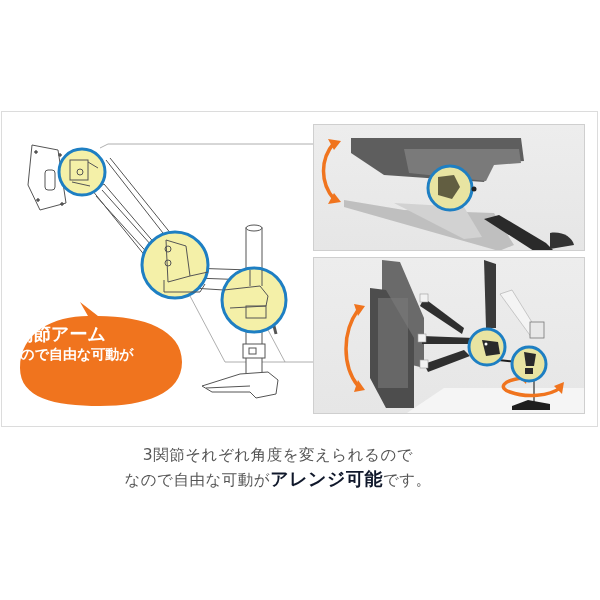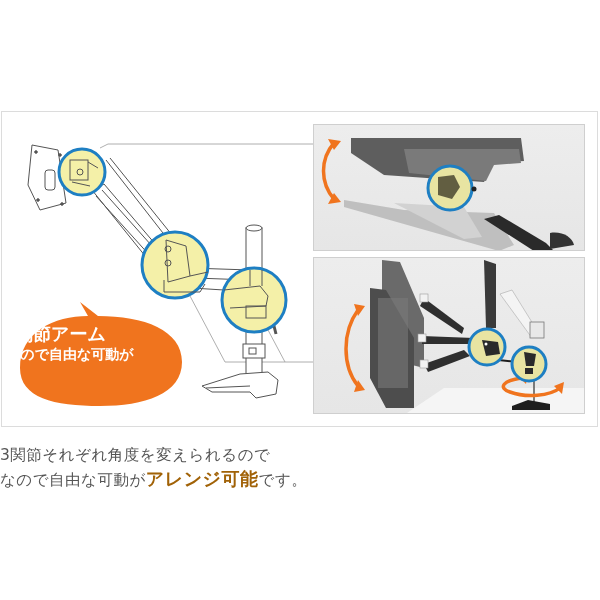--- a/index.html
+++ b/index.html
@@ -23,24 +23,24 @@
   .bubble {
     position: absolute; left: 14px; top: 302px; width: 174px; height: 106px;
   }
   .bubble-text {
     position: absolute; left: 6px; top: 323px; width: 174px; text-align: left; color: #fff;
     font-family: Liberation Serif, serif;
   }
   .bubble-title { font-size: 18px; font-weight: bold; line-height: 22px; letter-spacing: 0px; }
   .bubble-line { font-size: 14px; font-weight: bold; line-height: 19px; }
   .caption {
-    position: absolute; left: 0; top: 443px; width: 556px; color: #555;
+    position: absolute; left: 0; top: 443px; width: 556px; text-align: center; color: #555;
     font-size: 15.5px; line-height: 24px; letter-spacing: 0.5px;
   }
-  .caption .em { font-weight: bold; font-size: 18px; color: #a16207; }
+  .caption .em { font-weight: bold; font-size: 18px; color: #0f172a; }
 </style>
 </head>
 <body>
 
 <div class="frame"></div>
 
 <svg class="diagram" width="600" height="600" viewBox="0 0 600 600">
 
   <g stroke="#9a9a9a" stroke-width="0.8" fill="none">
     <polyline points="100,148 108,144 313,144"></polyline>

